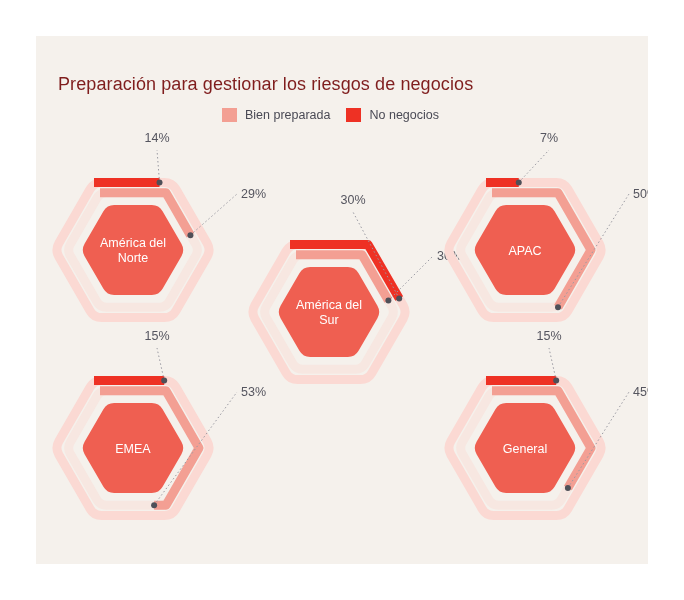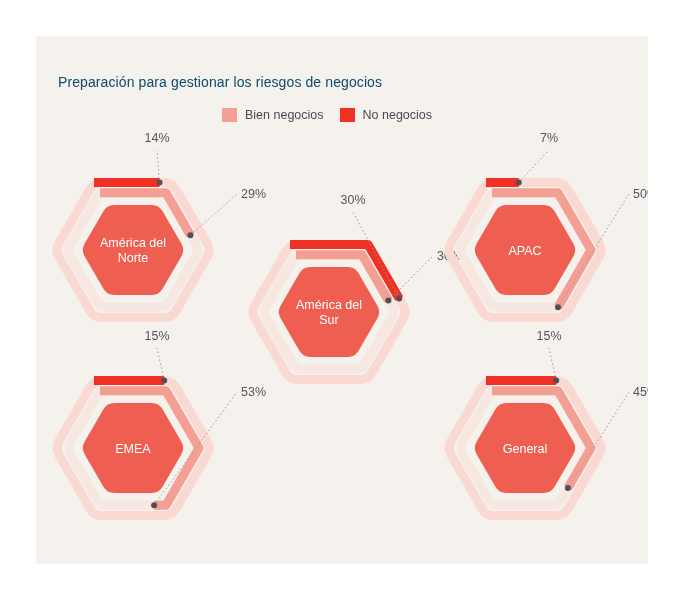--- a/index.html
+++ b/index.html
@@ -18,22 +18,22 @@
     left: 36px;
     top: 36px;
     width: 612px;
     height: 528px;
     background: #f5f1ec;
   }
   #chart-title {
     position: absolute;
     left: 22px;
     top: 38px;
-    font-size: 14px;
-    color: #0c4a6e;
+    font-size: 18px;
+    color: #7f1d1d;
     letter-spacing: 0.1px;
   }
   #legend {
     position: absolute;
     left: 186px;
     top: 72px;
     display: flex;
     align-items: center;
     gap: 16px;
   }
@@ -73,21 +73,21 @@
 </head>
 <body>
 
 <div id="chart-panel">
 
   <div id="chart-title">Preparación para gestionar los riesgos de negocios</div>
 
   <div id="legend">
     <div class="legend-entry">
       <span class="legend-swatch" style="background: rgb(243, 159, 147);"></span>
-      <span class="legend-label">Bien negocios</span>
+      <span class="legend-label">Bien preparada</span>
     </div>
     <div class="legend-entry">
       <span class="legend-swatch" style="background: rgb(238, 49, 36);"></span>
       <span class="legend-label">No negocios</span>
     </div>
   </div>
 
   <svg id="hex-field" viewBox="0 0 612 528">
       <g>
         <path d="M128.30,146.45Q136.00,146.45 139.85,153.12L171.15,207.33Q175.00,214.00 171.15,220.67L139.85,274.88Q136.00,281.55 128.30,281.55L65.70,281.55Q58.00,281.55 54.15,274.88L22.85,220.67Q19.00,214.00 22.85,207.33L54.15,153.12Q58.00,146.45 65.70,146.45Z" fill="none" stroke="#fbd9d3" stroke-width="9" stroke-linejoin="round"></path>

